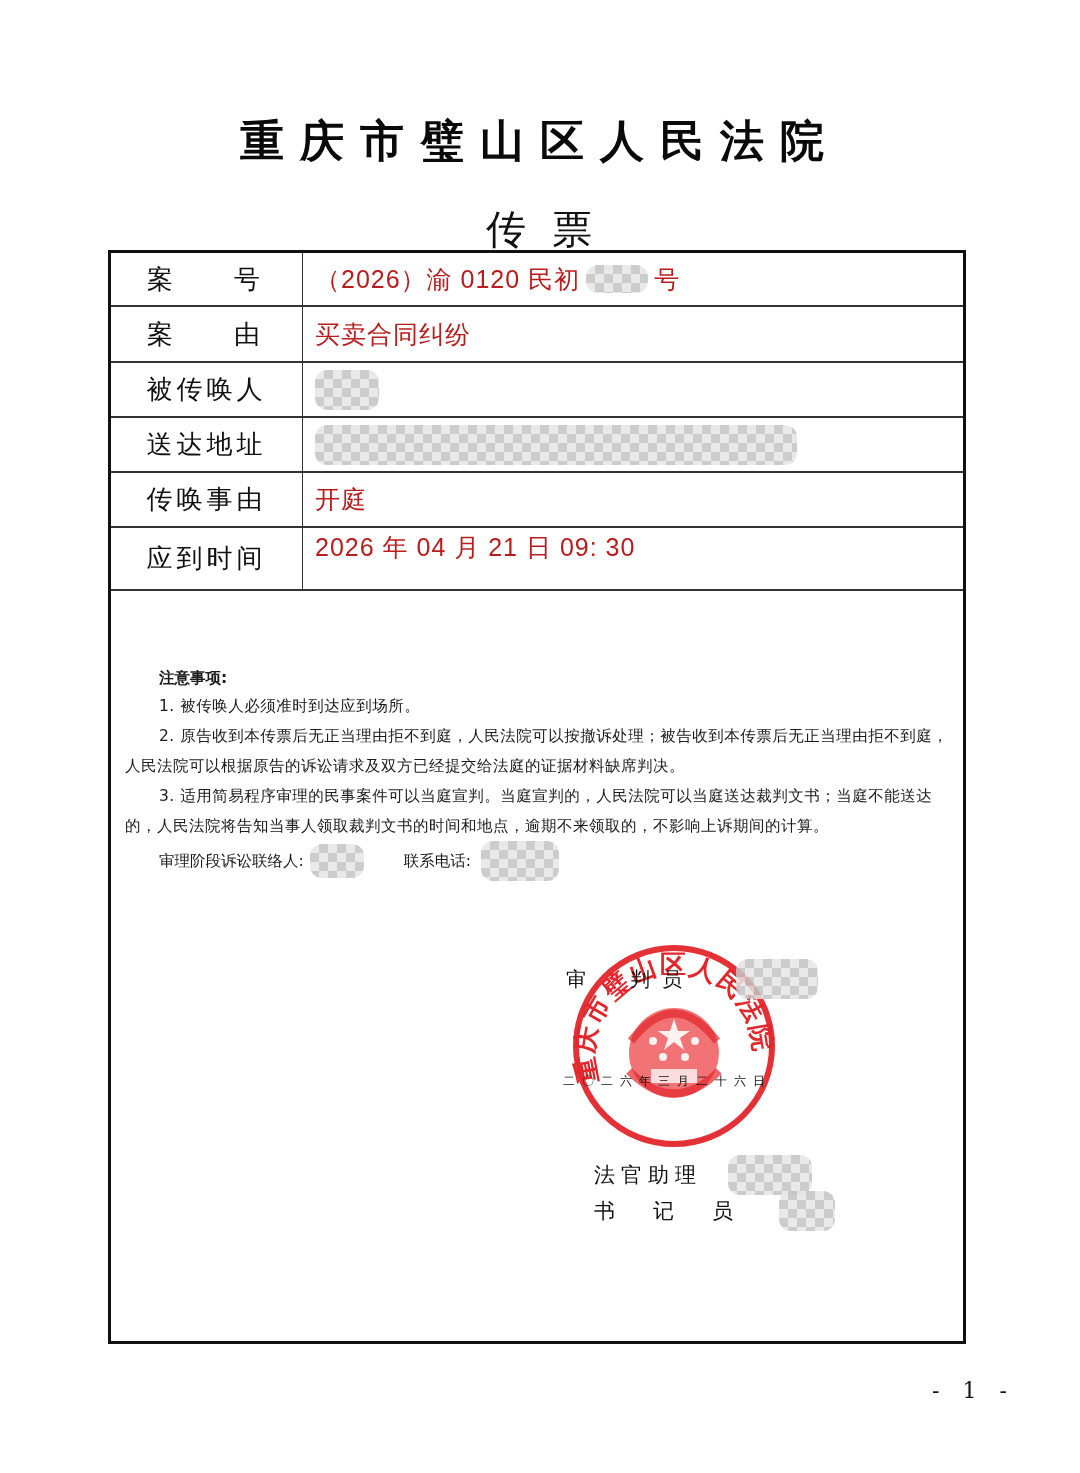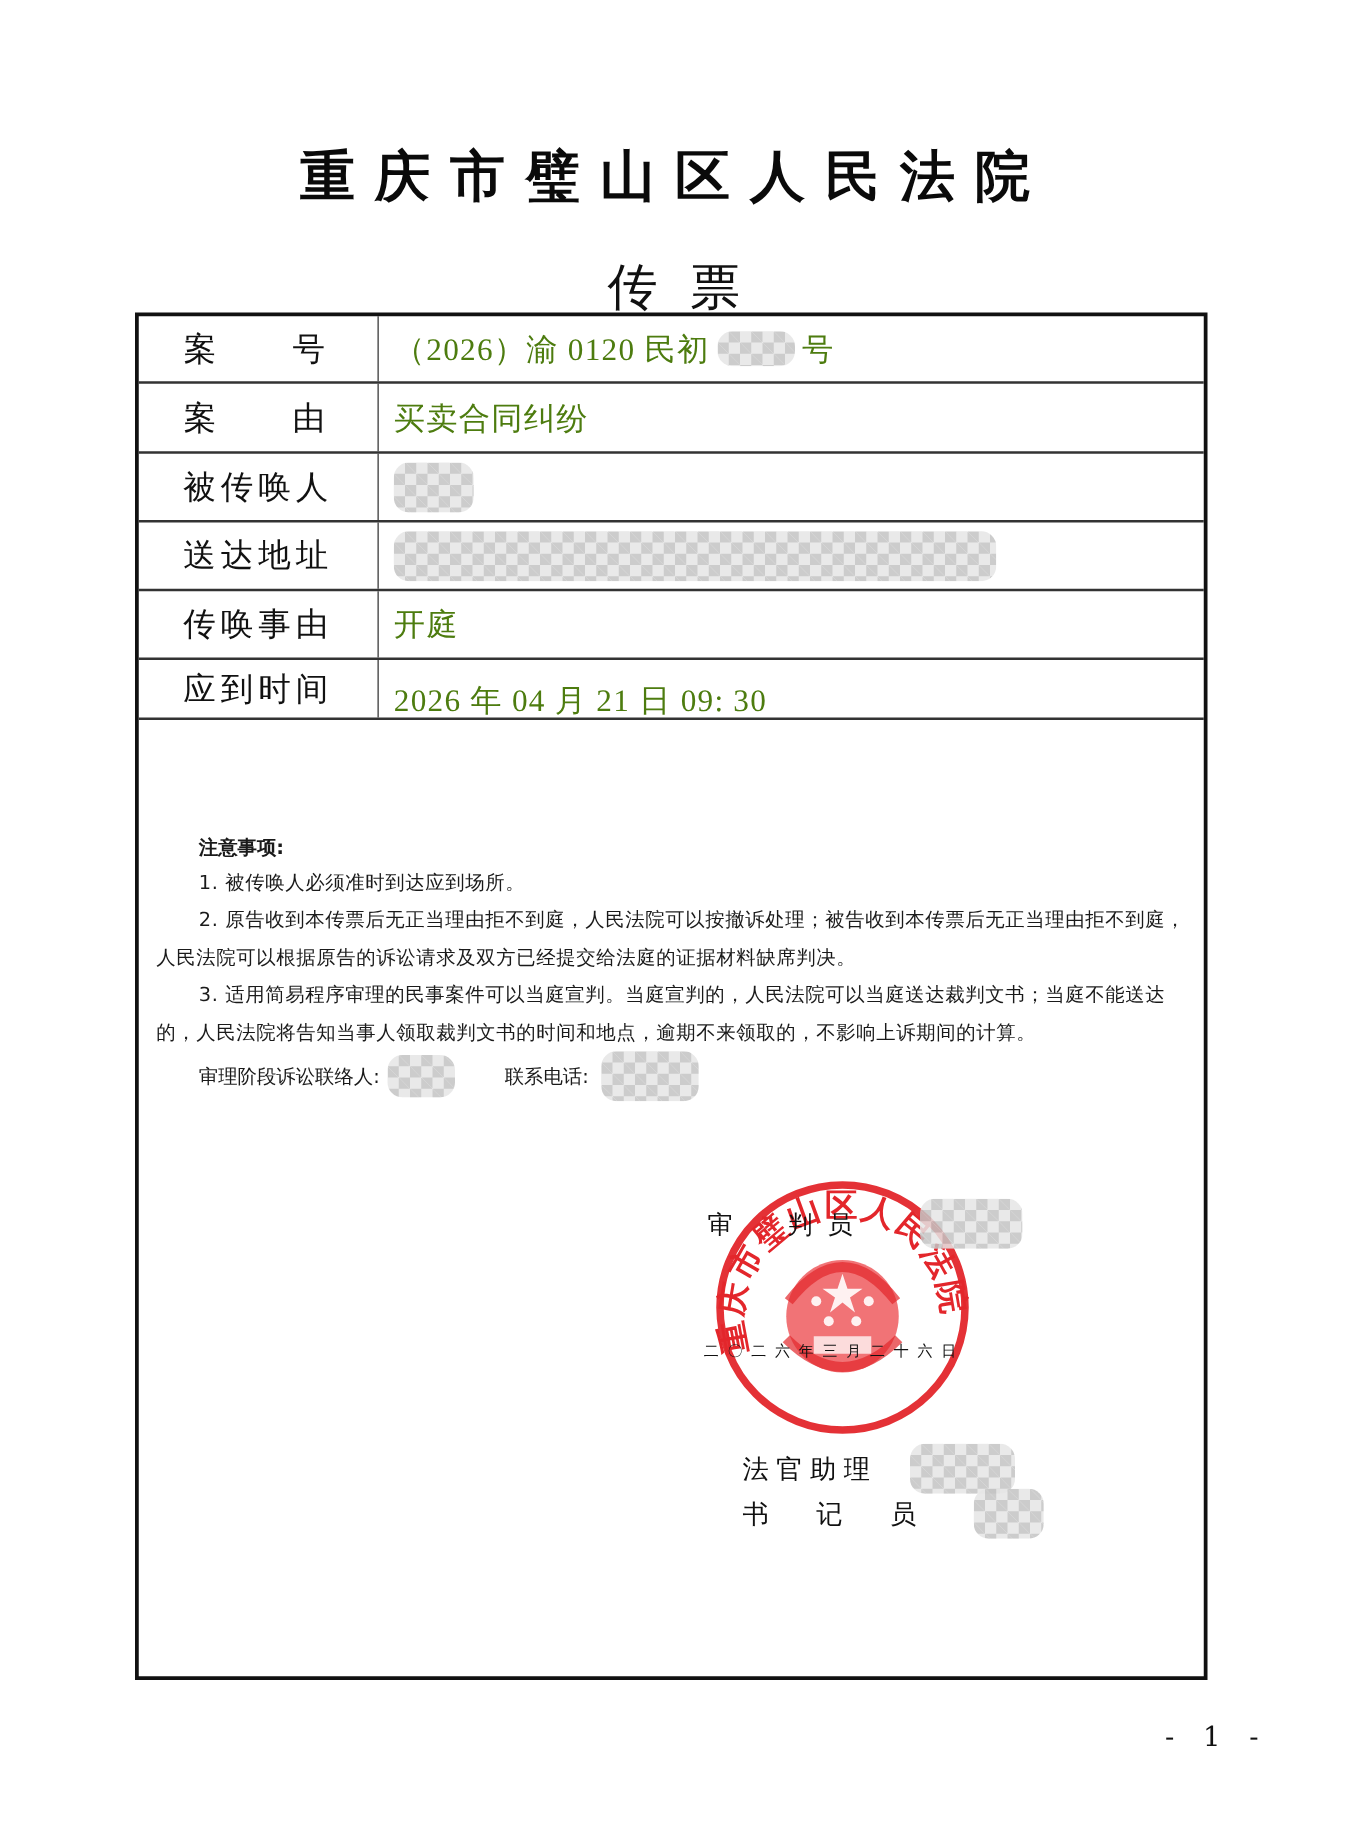--- a/index.html
+++ b/index.html
@@ -27,24 +27,24 @@
     }
     .row .label {
       width: 192px; border-right: 1.5px solid #333;
       display: flex; align-items: center; justify-content: center;
       font-size: 26px; letter-spacing: 4px; color: #111;
       font-family: "DejaVu Sans", sans-serif; font-weight: normal;
     }
     .row .label.spread { justify-content: space-between; padding: 0 38px 0 36px; }
     .row .value {
       flex: 1; display: flex; align-items: center; padding-left: 12px;
-      font-size: 25px; color: #4d7c0f; letter-spacing: 1px;
-      font-family: Liberation Serif, serif;
+      font-size: 25px; color: #b91c1c; letter-spacing: 1px;
+      font-family: Liberation Sans, sans-serif;
     }
-    .row .value.top { align-items: flex-start; padding-top: 16px; text-align: right; }
+    .row .value.top { align-items: flex-start; padding-top: 3px; text-align: right; }
 
     .redact {
       display: inline-block; height: 28px; vertical-align: middle;
       background-color: #e6e6e6;
       background-image:
         linear-gradient(45deg, #c4c4c4 25%, transparent 25%, transparent 75%, #c4c4c4 75%),
         linear-gradient(45deg, #c4c4c4 25%, transparent 25%, transparent 75%, #c4c4c4 75%);
       background-size: 18px 18px; background-position: 0 0, 9px 9px;
       border-radius: 12px; opacity: 0.85; filter: blur(0.6px);
     }
@@ -118,21 +118,21 @@
       <div class="value">
         <span class="redact" style="width:482px;height:40px"></span>
       </div>
     </div>
 
     <div class="row" style="height:55px">
       <div class="label">传唤事由</div>
       <div class="value">开庭</div>
     </div>
 
-    <div class="row" style="height:48px">
+    <div class="row" style="height:63px">
       <div class="label">应到时间</div>
       <div class="value top">2026 年 04 月 21 日 09: 30</div>
     </div>
 
   </div>
 
   <div class="notes">
     <div class="notes-heading">注意事项:</div>
     <p>1. 被传唤人必须准时到达应到场所。</p>
     <p>2. 原告收到本传票后无正当理由拒不到庭，人民法院可以按撤诉处理；被告收到本传票后无正当理由拒不到庭，人民法院可以根据原告的诉讼请求及双方已经提交给法庭的证据材料缺席判决。</p>

